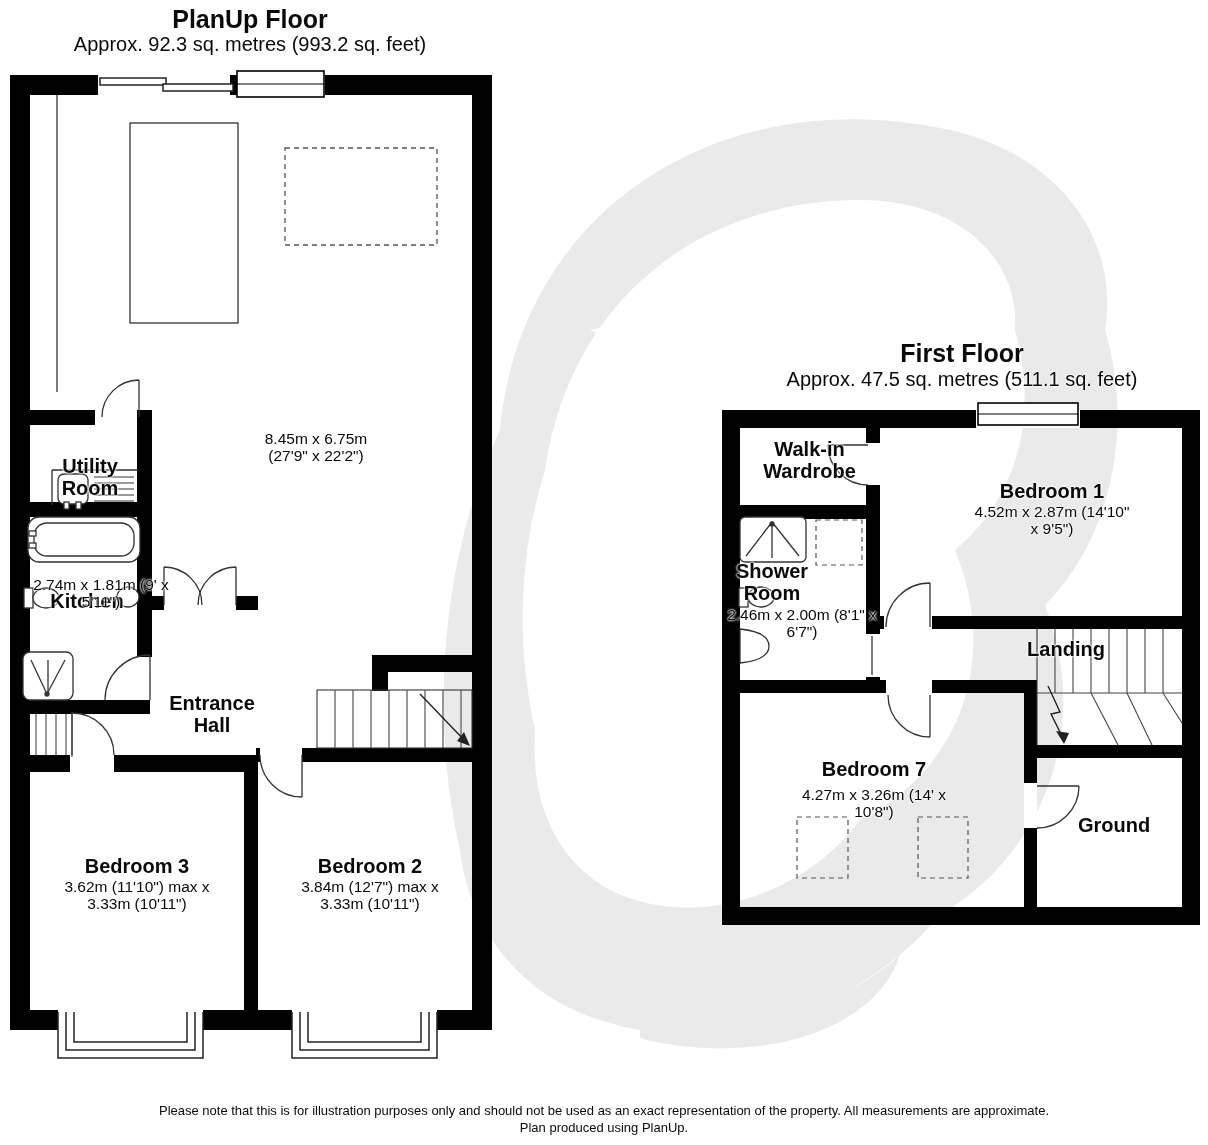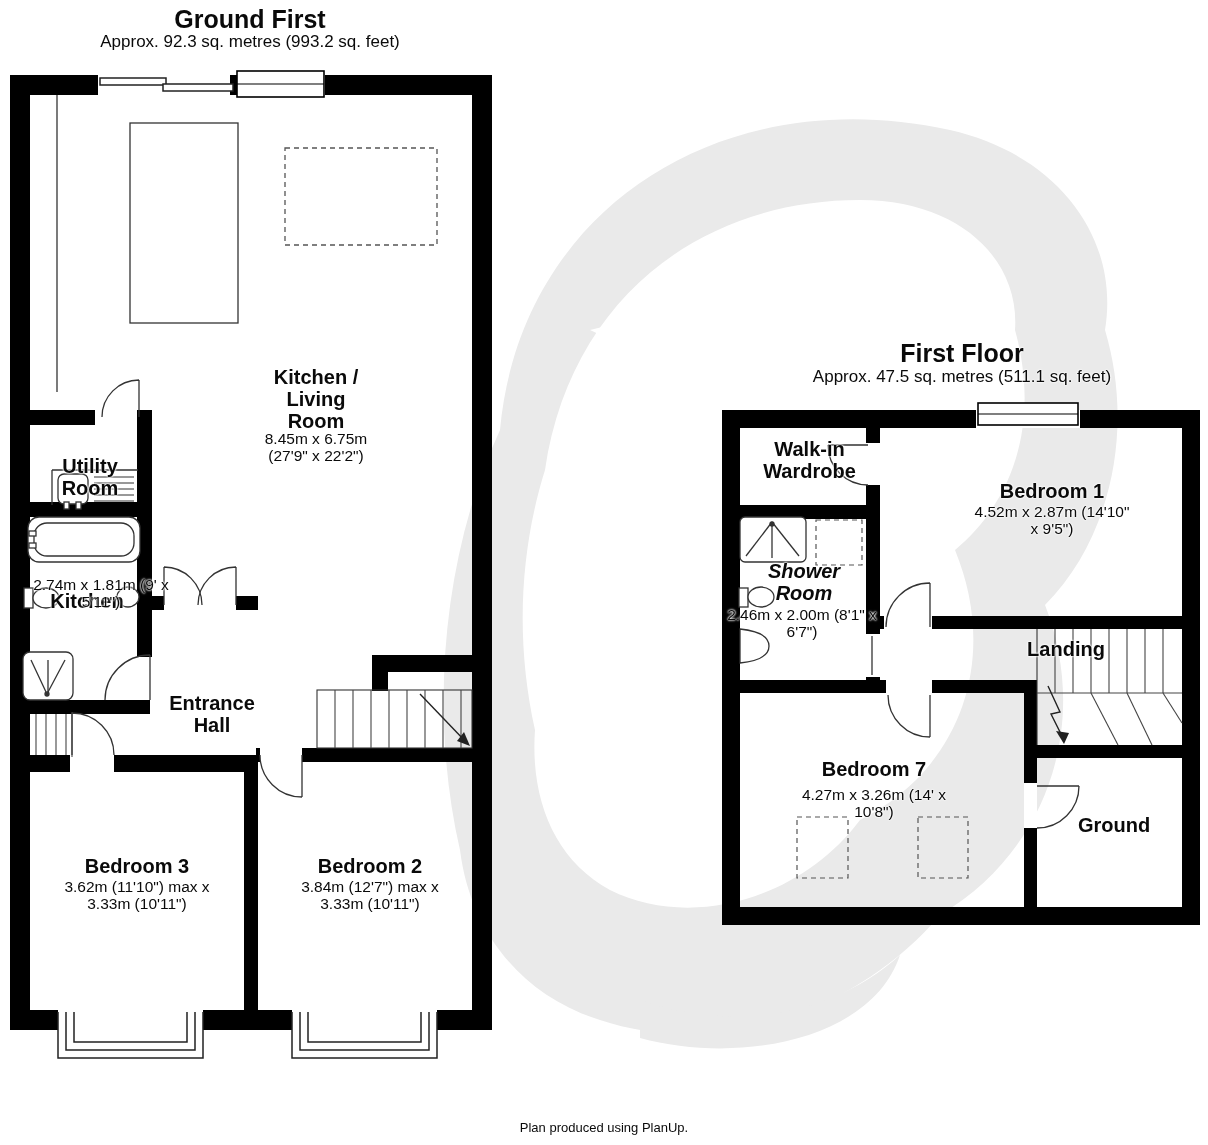--- a/index.html
+++ b/index.html
@@ -5,21 +5,21 @@
   html,body{margin:0;padding:0;background:#fff;}
   #plan{position:relative;width:1208px;height:1145px;background:#fff;overflow:hidden;
         font-family:"Liberation Sans",sans-serif;color:#0a0a0a;}
   #gfx{position:absolute;left:0;top:0;}
   .lbl{position:absolute;transform:translateX(-50%);text-align:center;line-height:1.1;
        text-shadow:0 0 2px #fff,0 0 2px #fff,0 0 3px #fff;white-space:normal;}
   .name{font-weight:bold;font-size:20px;}
   .dims{font-size:15.5px;line-height:1.12;}
   .nowrap{white-space:nowrap;}
   .title{font-weight:bold;font-size:25px;white-space:nowrap;}
-  .subtitle{font-size:17px;white-space:nowrap;}
+  .subtitle{font-size:20px;white-space:nowrap;}
   .total{font-size:20px;white-space:nowrap;}
   .fine{font-size:13px;white-space:nowrap;}
 </style>
 </head>
 <body>
 
 <div id="plan">
 
   <svg id="gfx" width="1208" height="1145" viewBox="0 0 1208 1145">
 
@@ -214,52 +214,52 @@
       <rect x="739" y="588" width="9" height="19"></rect>
       <ellipse cx="761" cy="597" rx="13" ry="10"></ellipse>
     </g>
     <path d="M740,629 Q769,632 769,646 Q769,660 740,663 Z" fill="#fff" stroke="#333" stroke-width="1.3"></path>
     <g fill="none" stroke="#555" stroke-width="1.2" stroke-dasharray="5,4">
       <rect x="797" y="817" width="51" height="61"></rect>
       <rect x="918" y="817" width="50" height="61"></rect>
     </g>
   </svg>
 
-  <div class="lbl title" style="left:250px;top:6px;">Ground First</div>
+  <div class="lbl title" style="left:250px;top:6px;">PlanUp Floor</div>
   <div class="lbl subtitle" style="left:250px;top:33px;">Approx. 92.3 sq. metres (993.2 sq. feet)</div>
 
   <div class="lbl title" style="left:962px;top:340px;">First Floor</div>
   <div class="lbl subtitle" style="left:962px;top:368px;">Approx. 47.5 sq. metres (511.1 sq. feet)</div>
 
-  <div class="lbl name" style="left:316px;top:366px;width:96px;">Kitchen / Living Room</div>
   <div class="lbl dims" style="left:316px;top:430px;width:135px;">8.45m x 6.75m (27'9" x 22'2")</div>
 
   <div class="lbl name" style="left:90px;top:423px;width:82px;margin-top:32px;">Utility Room</div>
 
   <div class="lbl name nowrap" style="left:87px;top:590px;">Kitchen</div>
   <div class="lbl dims" style="left:88px;top:576px;width:145px;margin-left:13px;">2.74m x 1.81m (9' x 5'11")</div>
 
   <div class="lbl name" style="left:212px;top:692px;width:110px;">Entrance Hall</div>
 
   <div class="lbl name nowrap" style="left:137px;top:855px;">Bedroom 3</div>
   <div class="lbl dims" style="left:137px;top:878px;width:185px;">3.62m (11'10") max x 3.33m (10'11")</div>
 
   <div class="lbl name nowrap" style="left:370px;top:855px;">Bedroom 2</div>
   <div class="lbl dims" style="left:370px;top:878px;width:185px;">3.84m (12'7") max x 3.33m (10'11")</div>
 
   <div class="lbl name" style="left:800px;top:438px;width:120px;padding-left:19px;">Walk-in Wardrobe</div>
 
   <div class="lbl name nowrap" style="left:1052px;top:480px;">Bedroom 1</div>
   <div class="lbl dims" style="left:1052px;top:503px;width:160px;">4.52m x 2.87m (14'10" x 9'5")</div>
 
-  <div class="lbl name" style="left:804px;top:560px;width:95px;font-style:italic;">Shower Room</div>
+  <div class="lbl name" style="left:772px;top:560px;width:95px;">Shower Room</div>
   <div class="lbl dims" style="left:802px;top:606px;width:150px;">2.46m x 2.00m (8'1" x 6'7")</div>
 
   <div class="lbl name nowrap" style="left:1066px;top:638px;">Landing</div>
 
   <div class="lbl name nowrap" style="left:874px;top:758px;">Bedroom 7</div>
   <div class="lbl dims" style="left:874px;top:786px;width:150px;">4.27m x 3.26m (14' x 10'8")</div>
 
   <div class="lbl name nowrap" style="left:1114px;top:814px;">Ground</div>
 
+  <div class="lbl fine" style="left:604px;top:1104px;">Please note that this is for illustration purposes only and should not be used as an exact representation of the property. All measurements are approximate.</div>
   <div class="lbl fine" style="left:604px;top:1121px;">Plan produced using PlanUp.</div>
 
 </div>
 
 </body></html>

